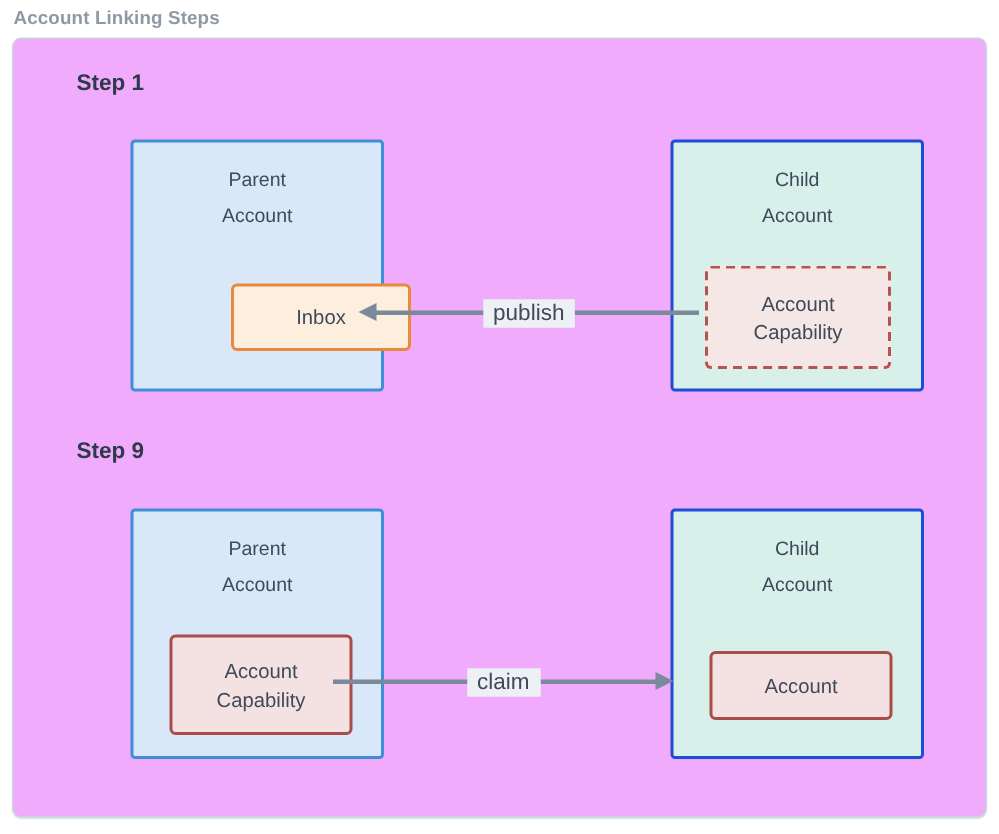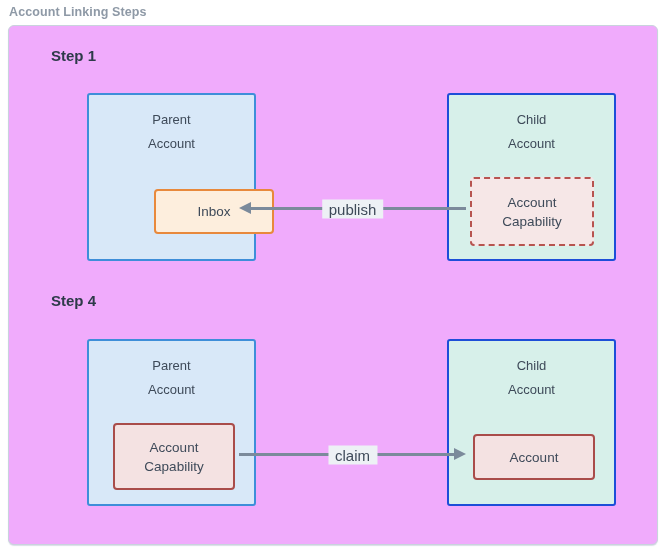--- a/index.html
+++ b/index.html
@@ -59,21 +59,21 @@
     font-size:13.5px; line-height:19px; color:#3e4a59;
     white-space:pre-line;
   }
   .inbox-box   { left:25px; top:94px; width:120px; height:45px; background:#fdeedd; border:2px solid #e8893c;margin-left:40px; }
   .cap-dashed  { left:21px; top:82px; width:124px; height:69px; background:#f6e7e7; border:2px dashed #b75450; }
   .cap-solid   { left:24px; top:82px; width:122px; height:67px; background:#f4e2e2; border:2px solid #a94c4a; }
   .account-box { left:24px; top:93px; width:122px; height:46px; background:#f4e2e2; border:2px solid #a94c4a; }
 
   .arrow { position:absolute; width:227px; height:16px; z-index:3; }
   .arrow-publish { left:230px; top:175px; }
-  .arrow-claim   { left:230px; top:421px; }
+  .arrow-claim   { left:213px; top:421px; }
   .arrow-line { position:absolute; top:6px; height:3px; background:#7b8a9b; }
   .arrow-publish .arrow-line { left:11px; right:0; }
   .arrow-claim   .arrow-line { left:0; right:11px; }
   .arrow-head {
     position:absolute; top:1px; width:0; height:0;
     border-top:6.5px solid transparent;
     border-bottom:6.5px solid transparent;
   }
   .head-left  { left:0;  border-right:12px solid #7b8a9b; }
   .head-right { right:0; border-left:12px solid #7b8a9b; }
@@ -111,21 +111,21 @@
 Capability</span>
       </div>
     </div>
 
     <div class="arrow arrow-publish">
       <div class="arrow-line"></div>
       <div class="arrow-head head-left"></div>
       <div class="arrow-label">publish</div>
     </div>
 
-    <div class="step-label s2-label">Step 4</div>
+    <div class="step-label s2-label">Step 9</div>
 
     <div class="node parent s2-parent">
       <div class="node-title">Parent
 Account</div>
       <div class="inner-box cap-solid">
         <span>Account
 Capability</span>
       </div>
     </div>
 

